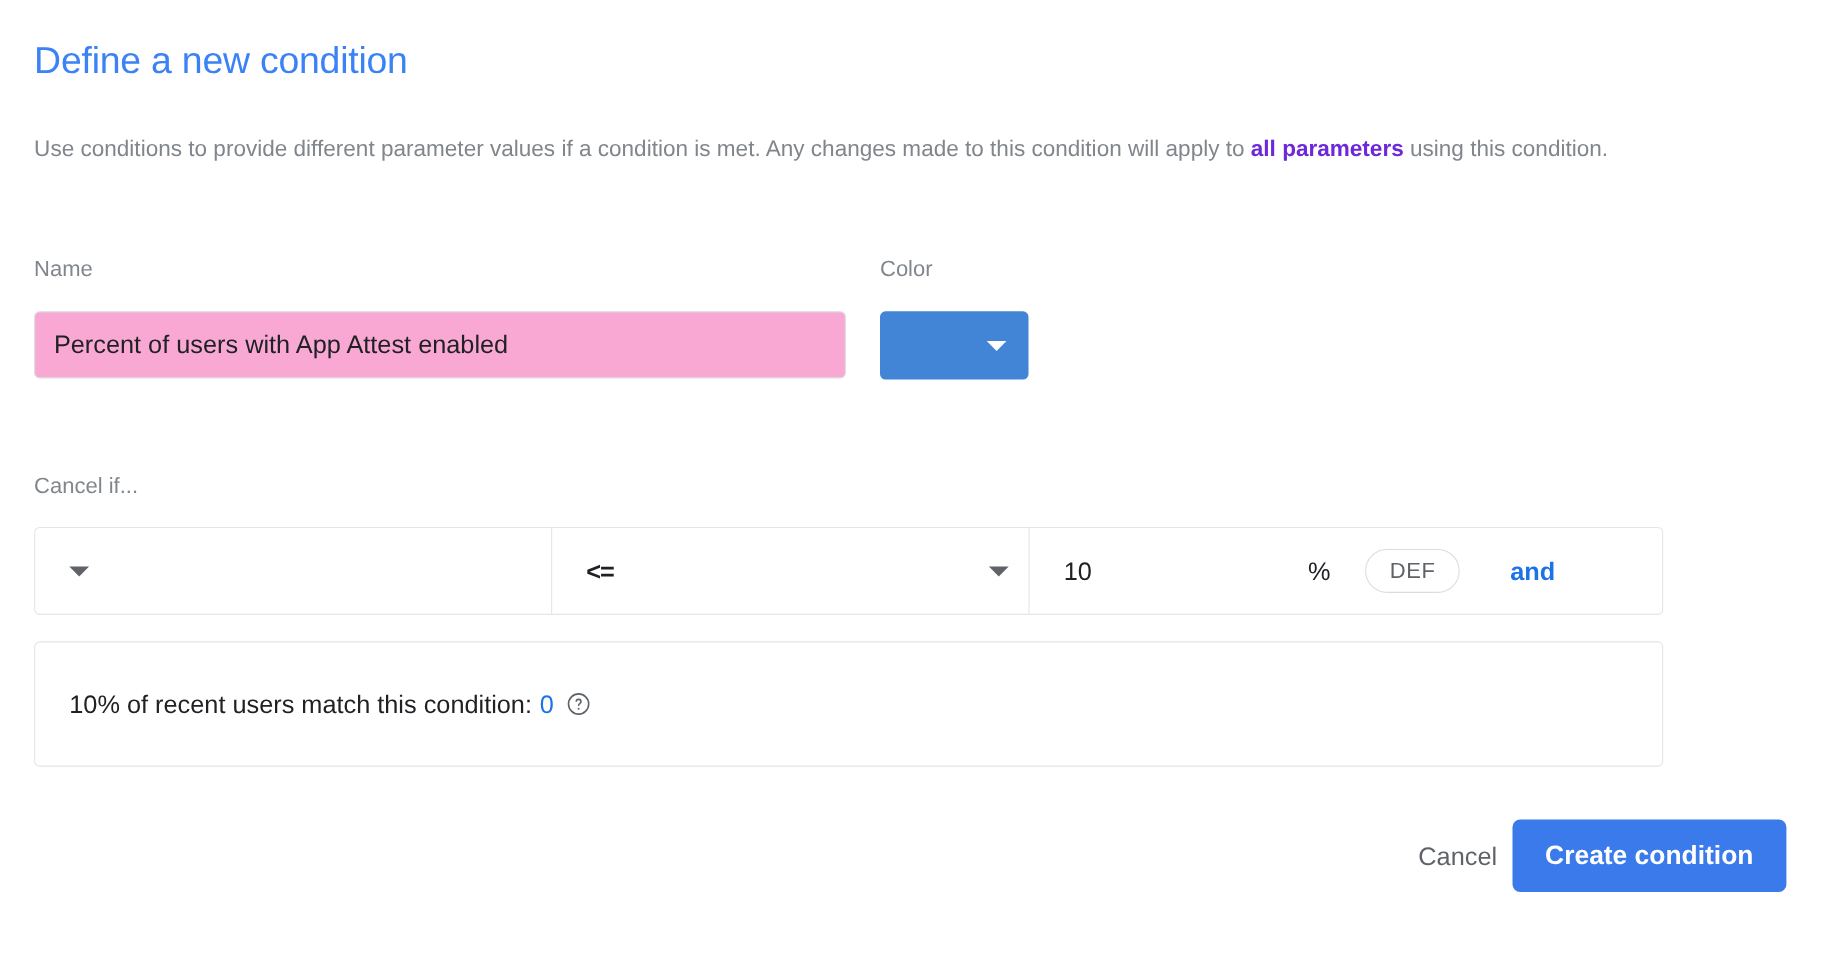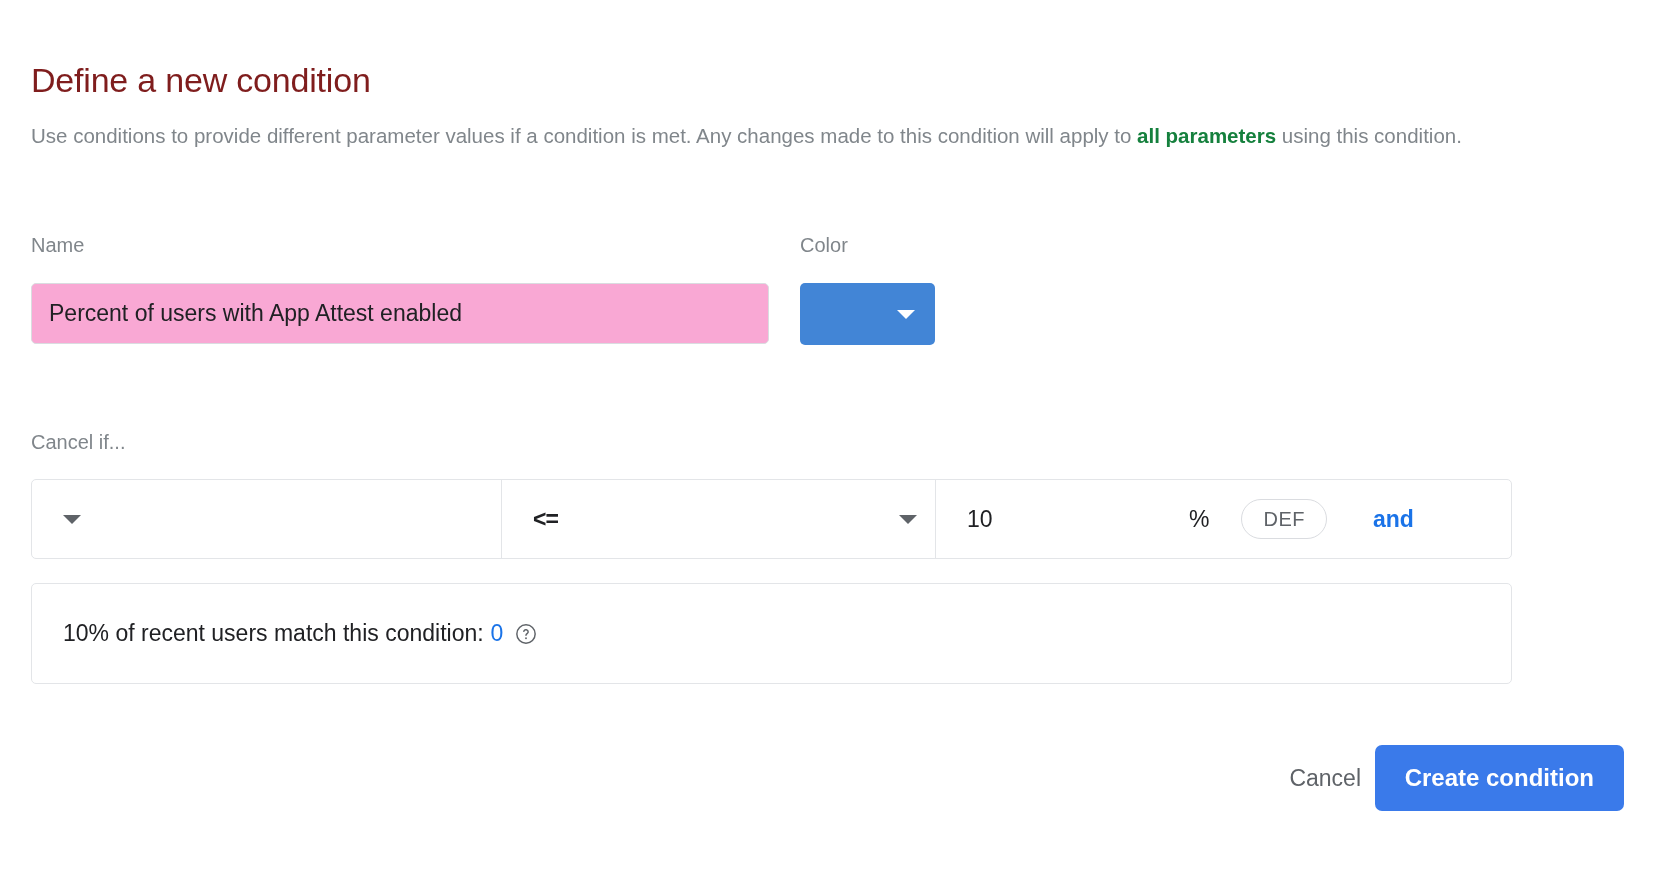--- a/index.html
+++ b/index.html
@@ -21,36 +21,35 @@
     box-sizing: border-box;
     padding: 0;
   }
   .title {
     position: absolute;
     left: 31px;
     top: 33px;
     font-size: 34px;
     font-weight: 400;
     letter-spacing: -0.2px;
-    color: #7f1d1d;
+    color: #3b82f6;
     line-height: 44px;
-    margin-top: 25px;
   }
   .description {
     position: absolute;
     left: 31px;
     top: 116px;
     width: 1445px;
     font-size: 20.5px;
     line-height: 40px;
     color: #80868b;
     font-weight: 400;
   }
   .description b {
-    color: #15803d;
+    color: #6d28d9;
     font-weight: 700;
   }
 
   
   .field-label {
     position: absolute;
     font-size: 20px;
     color: #80868b;
     font-weight: 400;
   }
@@ -207,21 +206,21 @@
     font-weight: 700;
     cursor: pointer;
   }
 
   
   .match-row {
     position: absolute;
     left: 31px;
     top: 583px;
     width: 1481px;
-    height: 101px;
+    height: 114px;
     box-sizing: border-box;
     border: 1px solid #e3e5e8;
     border-radius: 5px;
     background: #fff;
     display: flex;
     align-items: center;
     padding-left: 31px;
   }
   .match-text {
     font-size: 23px;

